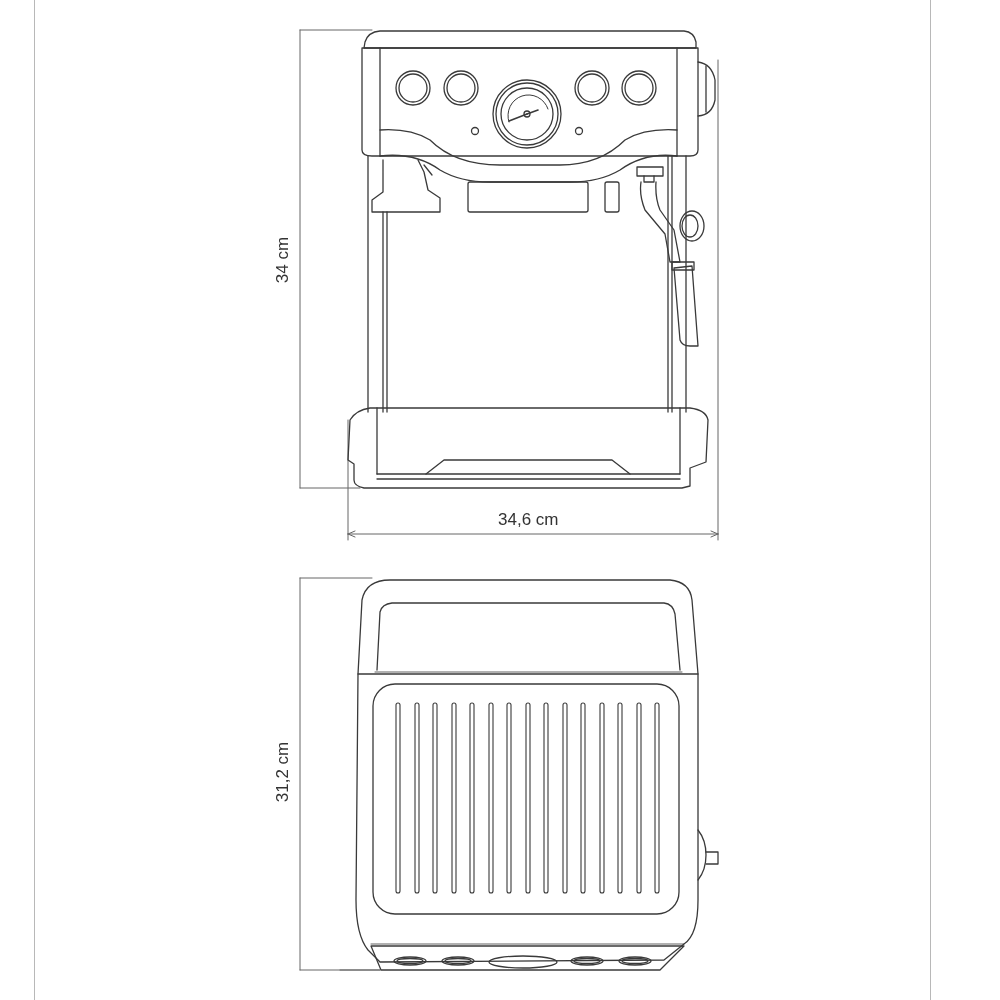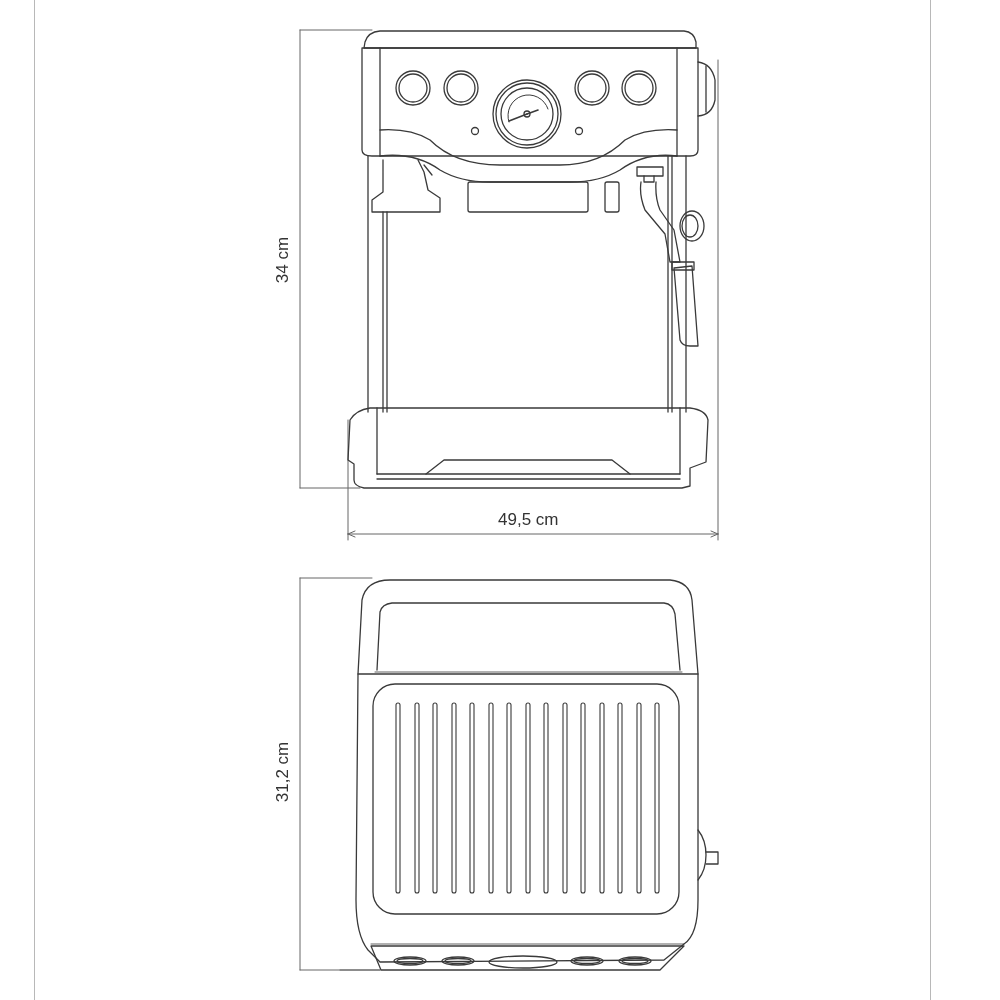--- a/index.html
+++ b/index.html
@@ -160,15 +160,15 @@
 
     <g>
       <path d="M698 830 Q706 840 706 855 Q706 870 698 880"></path>
       <path d="M706 852 L718 852 L718 864 L706 864"></path>
     </g>
     <line x1="340" y1="970" x2="380" y2="970" stroke="#666" stroke-width="1"></line>
   </g>
 </svg>
 
 <div class="dim-label vert" style="left:260px; top:250px;">34 cm</div>
-<div class="dim-label" style="left:498px; top:510px;">49,5 cm</div>
+<div class="dim-label" style="left:498px; top:510px;">34,6 cm</div>
 <div class="dim-label vert" style="left:253px; top:762px;">31,2 cm</div>
 <div class="watermark" style="left:816px; top:966px;"></div>
 
 </body></html>

